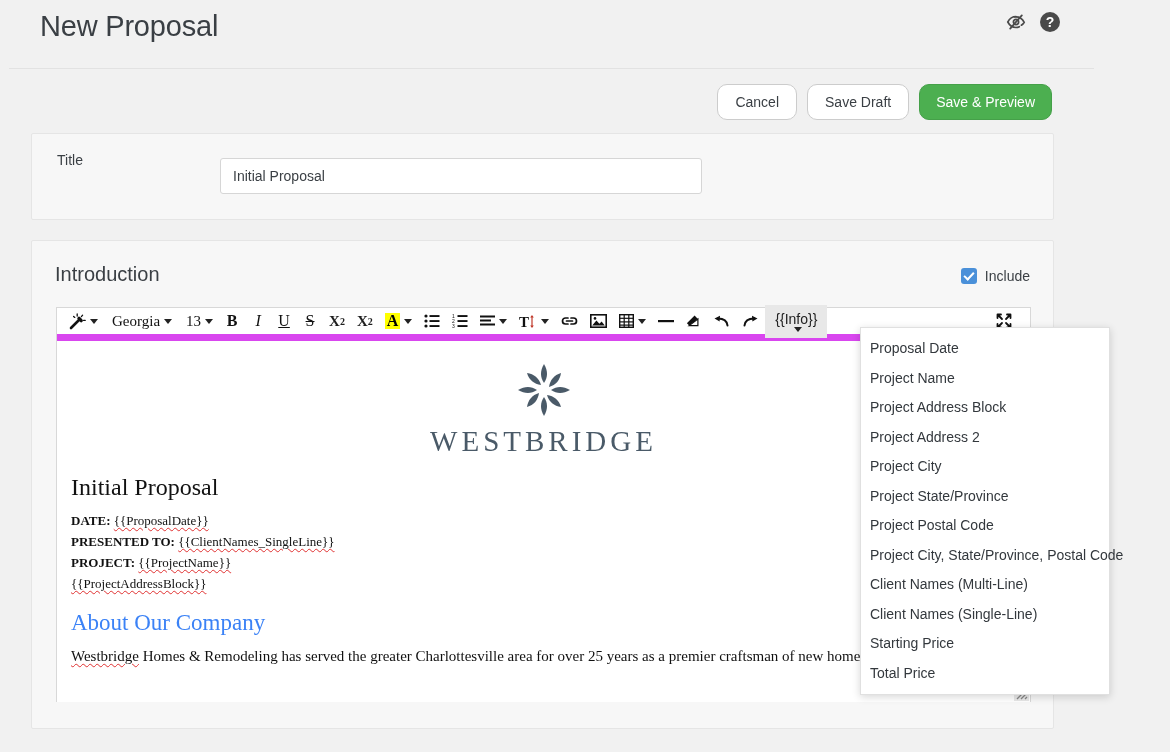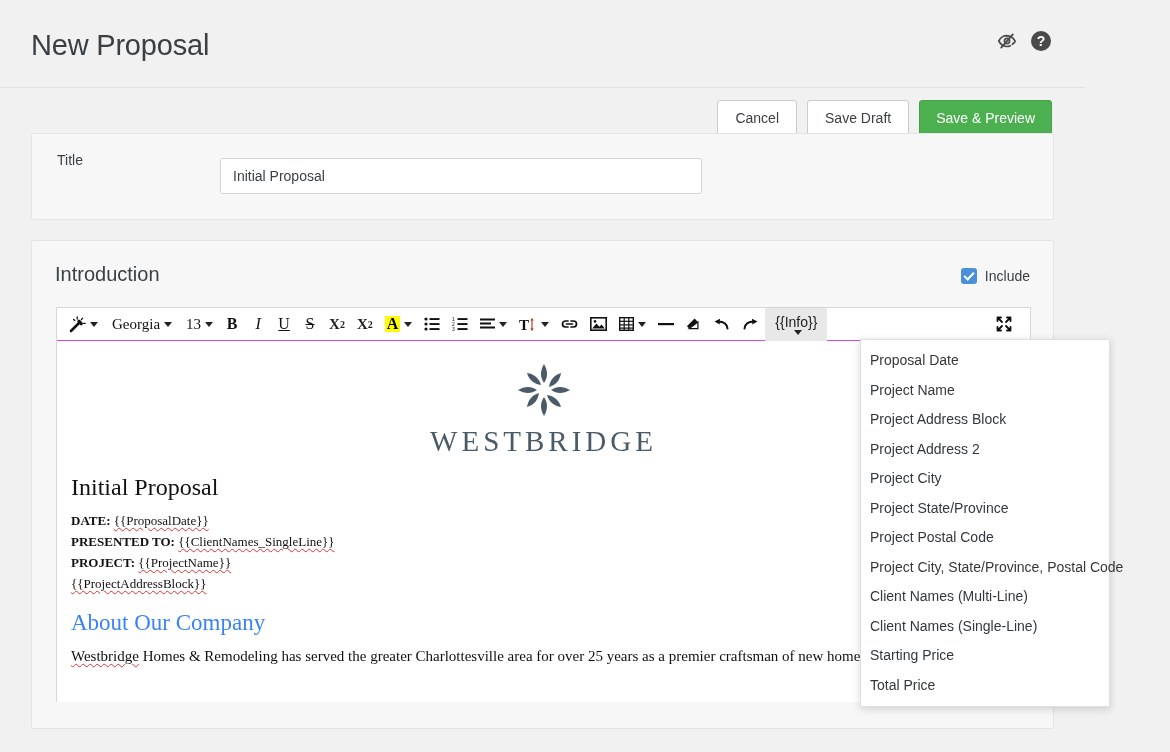--- a/index.html
+++ b/index.html
@@ -7,44 +7,43 @@
     margin: 0; padding: 0;
     width: 1170px; height: 752px;
     background: #f1f1f1;
     font-family: "Liberation Sans", sans-serif;
     overflow: hidden;
   }
   .page { position: relative; width: 1170px; height: 752px; background: #f1f1f1; }
 
   
   .page-header {
-    position: absolute; left: 0; top: 0; width: 1085px; height: 69px;
+    position: absolute; left: 9px; top: 0; width: 1085px; height: 69px;
     border-bottom: 1px solid #e2e2e2;
-    margin-top: 19px;
   }
   .page-title {
     position: absolute; left: 31px; top: 10px;
     font-size: 29px; color: #3a3f44; font-weight: 400;
     letter-spacing: -0.2px;
   }
   .header-icons { position: absolute; right: 33px; top: 11px; display: flex; gap: 12px; align-items: center; }
   .hicon { width: 22px; height: 22px; display: block; cursor: pointer; }
   .hicon svg { display: block; }
 
   
   .actions {
     position: absolute; right: 118px; top: 84px;
     display: flex; gap: 10px; align-items: center;
   }
   .btn {
     font-family: "Liberation Sans", sans-serif;
     font-size: 14px; line-height: 1;
-    padding: 10px 17px; border-radius: 3px;
+    padding: 10px 17px; border-radius: 10px;
     border: 1px solid #cccccc; background: #ffffff; color: #3a3f44;
-    cursor: pointer; white-space: nowrap; margin-top: 16px;
+    cursor: pointer; white-space: nowrap;
   }
   .btn-primary { background: #4caf50; border-color: #45a049; color: #ffffff; font-weight: 400; padding: 10px 16px; }
 
   
   .card {
     position: absolute; left: 31px; background: #f7f7f7;
     border: 1px solid #e5e5e5; border-radius: 2px;
   }
   #card-title { top: 133px; width: 1023px; height: 87px; }
   #card-intro { top: 240px; width: 1023px; height: 489px; }
@@ -84,21 +83,21 @@
   .include-label { font-size: 14px; color: #3a3f44; }
 
   
   .editor {
     position: absolute; left: 24px; top: 66px;
     width: 975px; height: 395px;
     border: 1px solid #d8d8d8; background: #ffffff;
   }
   .toolbar {
     position: relative; height: 33px; width: 100%;
-    background: #ffffff; border-bottom: 1px solid #d946ef;
+    background: #ffffff; border-bottom: 7px solid #d946ef;
     display: flex; align-items: center; padding: 0 6px;
   }
   .tb {
     display: flex; align-items: center; justify-content: center;
     height: 27px; min-width: 22px; padding: 0 4px; margin: 0 2px;
     cursor: pointer; color: #1f1f1f; border-radius: 2px;
     font-size: 14px; user-select: none;
   }
   .tb svg { display: block; }
   .caret {
@@ -162,21 +161,21 @@
   .doc-para {
     font-size: 15px; line-height: 1.35; margin: 0; color: #111;
   }
   .resize-grip {
     position: absolute; right: 1px; bottom: 1px; width: 15px; height: 15px;
     cursor: nwse-resize;
   }
 
   
   .dropdown {
-    position: absolute; left: 860px; top: 339px; width: 250px;
+    position: absolute; left: 860px; top: 327px; width: 250px;
     background: #ffffff;
     border: 1px solid #e0e0e0;
     box-shadow: 0 2px 8px rgba(0,0,0,0.16);
     padding: 6px 0 6px 0; z-index: 50;
   }
   .dd-item {
     padding: 6px 9px 6px 9px; font-size: 14px; color: #33383d;
     white-space: nowrap; cursor: pointer; line-height: 1.25;
   }
 </style>

